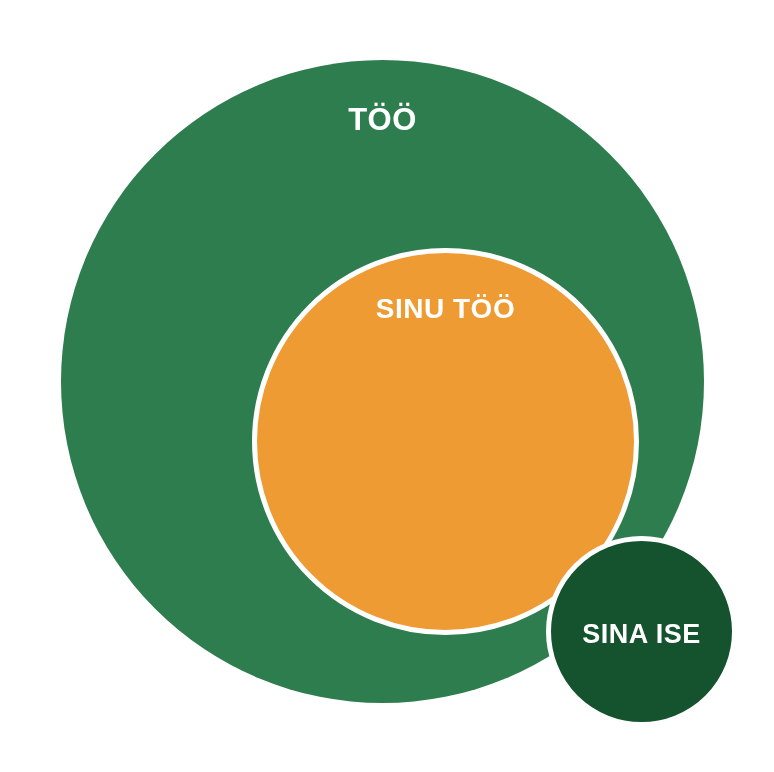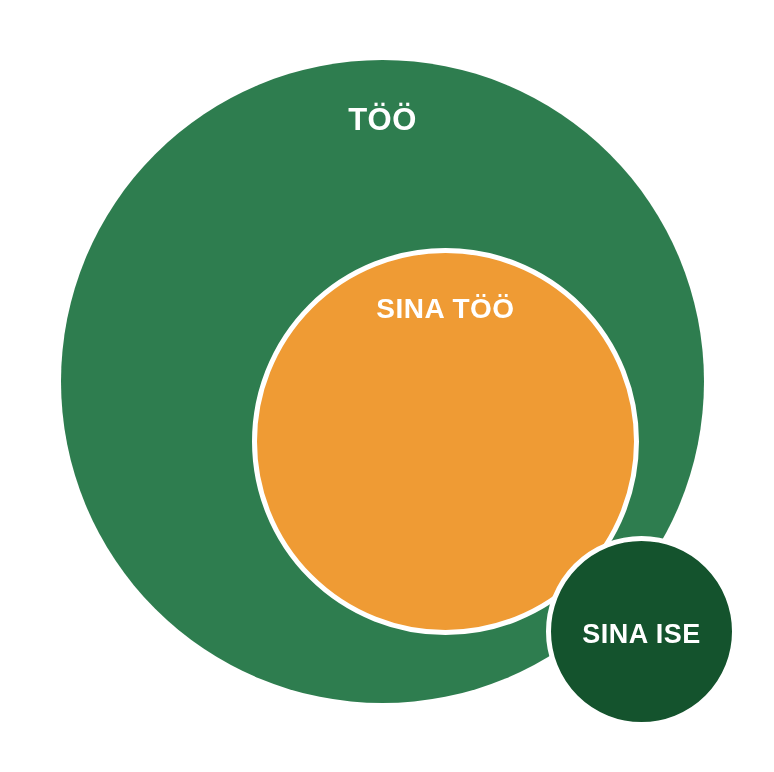--- a/index.html
+++ b/index.html
@@ -79,21 +79,21 @@
 </style>
 </head>
 <body>
 
 <div id="diagram-root">
 
   <div class="ring" id="ring-outer">
     <div class="ring-label" id="label-outer">TÖÖ</div>
 
     <div class="ring" id="ring-middle">
-      <div class="ring-label" id="label-middle">SINA TÖÖ</div>
+      <div class="ring-label" id="label-middle">SINU TÖÖ</div>
 
       <div class="ring" id="ring-inner">
         <div class="ring-label" id="label-inner">SINA ISE</div>
       </div>
     </div>
   </div>
 
 </div>
 
 </body></html>

